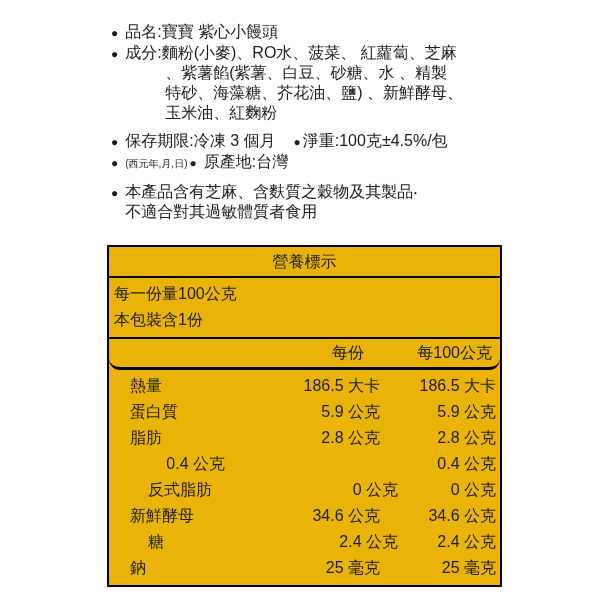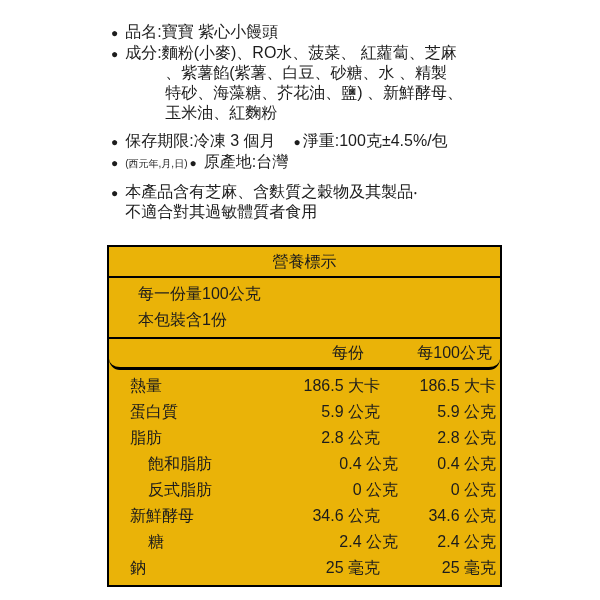--- a/index.html
+++ b/index.html
@@ -18,21 +18,21 @@
   .b2-shelf{margin-left:18px;margin-right:2px;}
   .b2-expiry{margin-left:2px;margin-right:7px;}
   .small-note{font-size:10px;}
   
   .ntable{
     position:absolute;left:107px;top:245px;width:391px;
     border:2px solid #000;background:#eab308;
   }
   .ntitle{text-align:center;line-height:29px;border-bottom:2px solid #000;}
   .nserv{border-bottom:2px solid #000;padding:3px 0 4px 5px;}
-  .nserv div{line-height:26px;margin-left:24px;}
+  .nserv div{line-height:26px;}
   .nhead{display:flex;border-bottom:3px solid #000;padding:3px 0;line-height:22px;border-radius:11px;}
   .nhead .c2{padding-right:16px;}
   .nhead .c3{padding-right:8px;}
   .nbody{padding:3px 0 4px 0;margin-left:16px;}
   .nrow{display:flex;line-height:26px;}
   .c1{flex:0 0 150px;padding-left:5px;text-align:left;}
   .c2{flex:0 0 100px;text-align:right;}
   .c3{flex:1 1 auto;text-align:right;padding-right:4px;}
   .ind{padding-left:23px;}
 </style>
@@ -111,21 +111,20 @@
         <div class="c3">5.9 公克</div>
       </div>
 
       <div class="nrow">
         <div class="c1">脂肪</div>
         <div class="c2">2.8 公克</div>
         <div class="c3">2.8 公克</div>
       </div>
 
       <div class="nrow">
-        <div class="c1 ind">飽和脂肪</div>
         <div class="c2">0.4 公克</div>
         <div class="c3">0.4 公克</div>
       </div>
 
       <div class="nrow">
         <div class="c1 ind">反式脂肪</div>
         <div class="c2">0 公克</div>
         <div class="c3">0 公克</div>
       </div>
 

